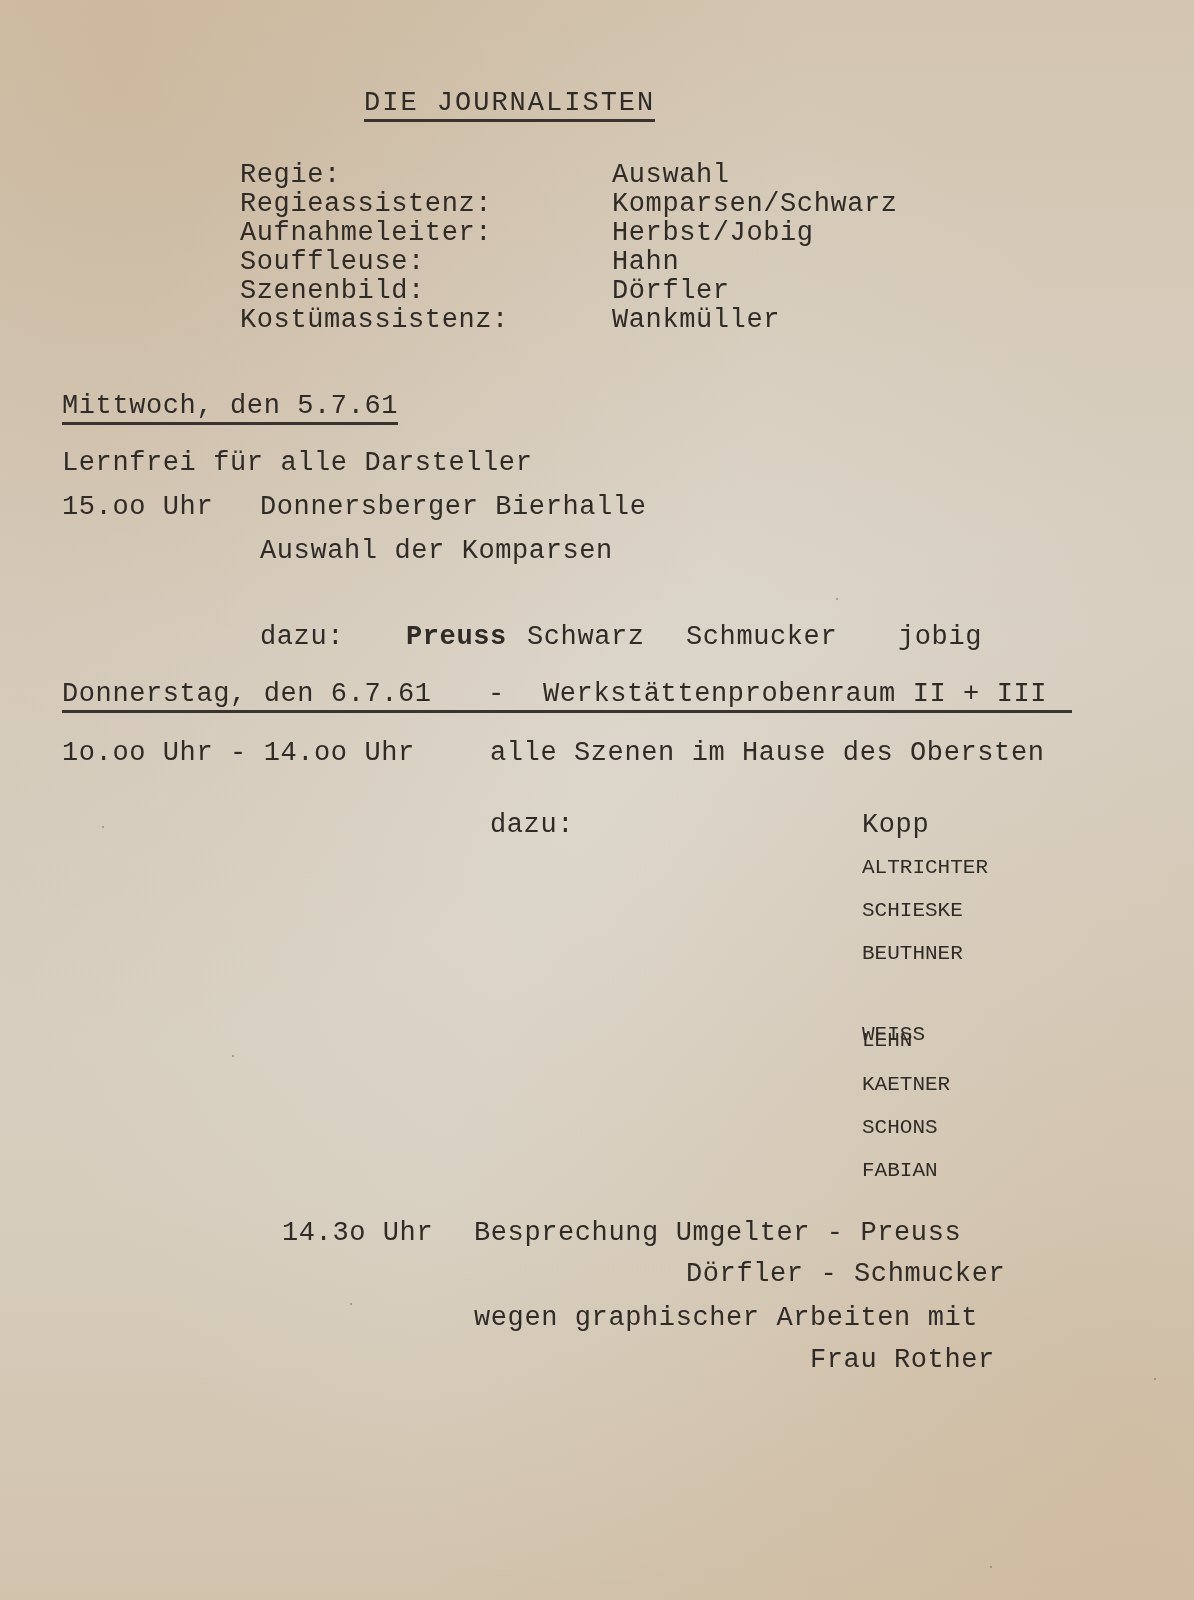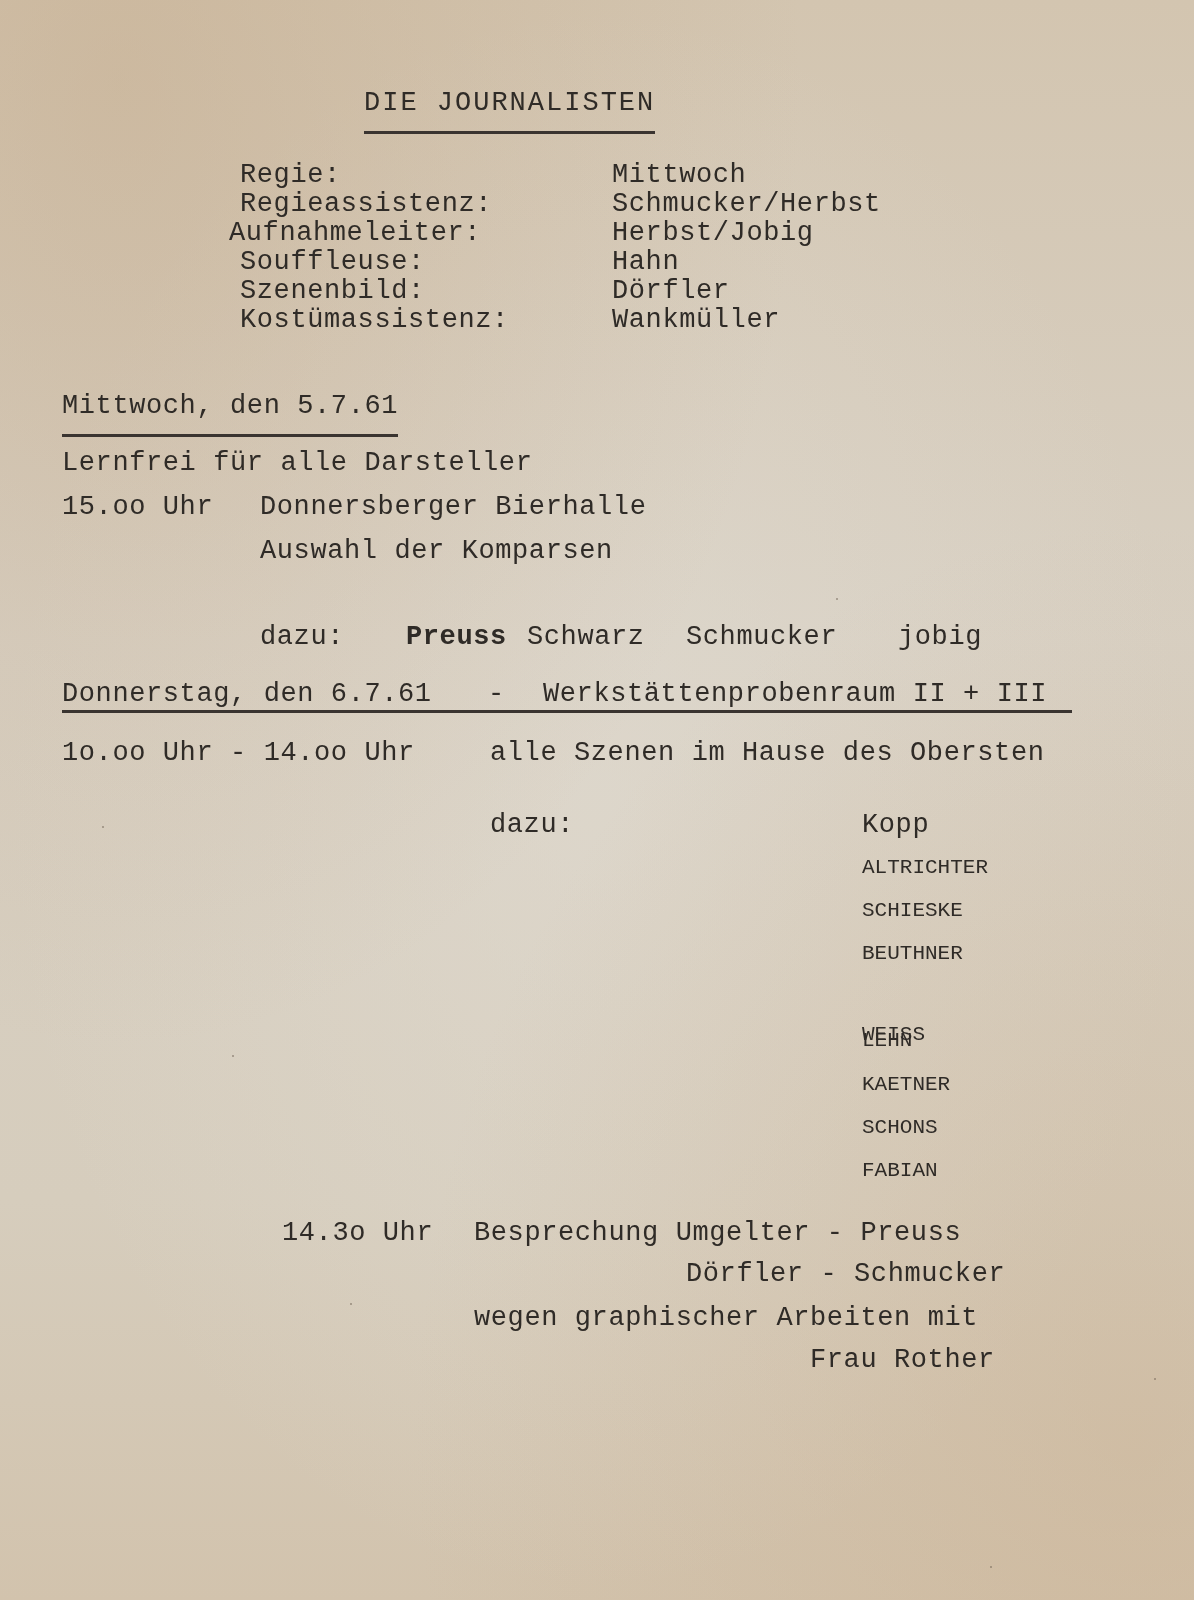--- a/index.html
+++ b/index.html
@@ -27,21 +27,21 @@
     .t {
       position: absolute;
       white-space: pre;
       font-size: 27px;
       line-height: 30px;
       letter-spacing: 0.6px;
       color: #2f2b27;
     }
     .ul {
       border-bottom: 3px solid #3a3430;
-      padding-bottom: 13px;
+      padding-bottom: 1px;
     }
     .title {
       font-size: 27px;
       letter-spacing: 2px;
     }
     .caps {
       font-size: 21px;
       letter-spacing: 0px;
     }
     .mark {
@@ -55,26 +55,26 @@
   </style>
 </head>
 <body>
 
 <div class="page">
 
   <div class="t title ul" style="left:364px; top:88px;">DIE JOURNALISTEN</div>
 
   <div>
     <div class="t" style="left:240px; top:160px;">Regie:</div>
-    <div class="t" style="left:612px; top:160px;">Mittwoch</div>
+    <div class="t" style="left:612px; top:160px;">Auswahl</div>
 
     <div class="t" style="left:240px; top:189px;">Regieassistenz:</div>
-    <div class="t" style="left:612px; top:189px;">Schmucker/Herbst</div>
+    <div class="t" style="left:612px; top:189px;">Komparsen/Schwarz</div>
 
-    <div class="t" style="left:229px; top:218px;">Aufnahmeleiter:</div>
+    <div class="t" style="left:240px; top:218px;">Aufnahmeleiter:</div>
     <div class="t" style="left:612px; top:218px;">Herbst/Jobig</div>
 
     <div class="t" style="left:240px; top:247px;">Souffleuse:</div>
     <div class="t" style="left:612px; top:247px;">Hahn</div>
 
     <div class="t" style="left:240px; top:276px;">Szenenbild:</div>
     <div class="t" style="left:612px; top:276px;">Dörfler</div>
 
     <div class="t" style="left:240px; top:305px;">Kostümassistenz:</div>
     <div class="t" style="left:612px; top:305px;">Wankmüller</div>

